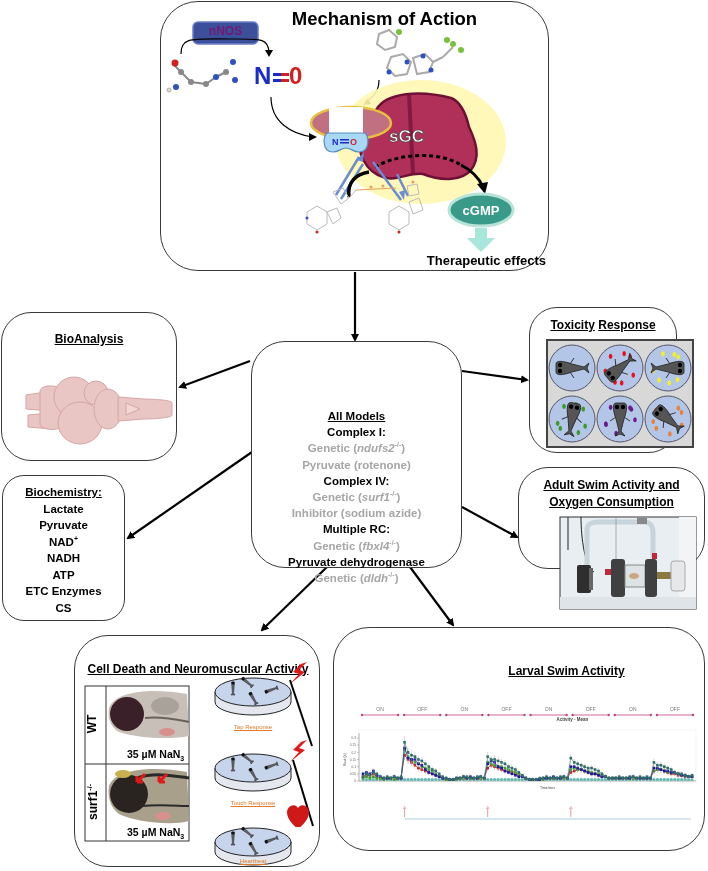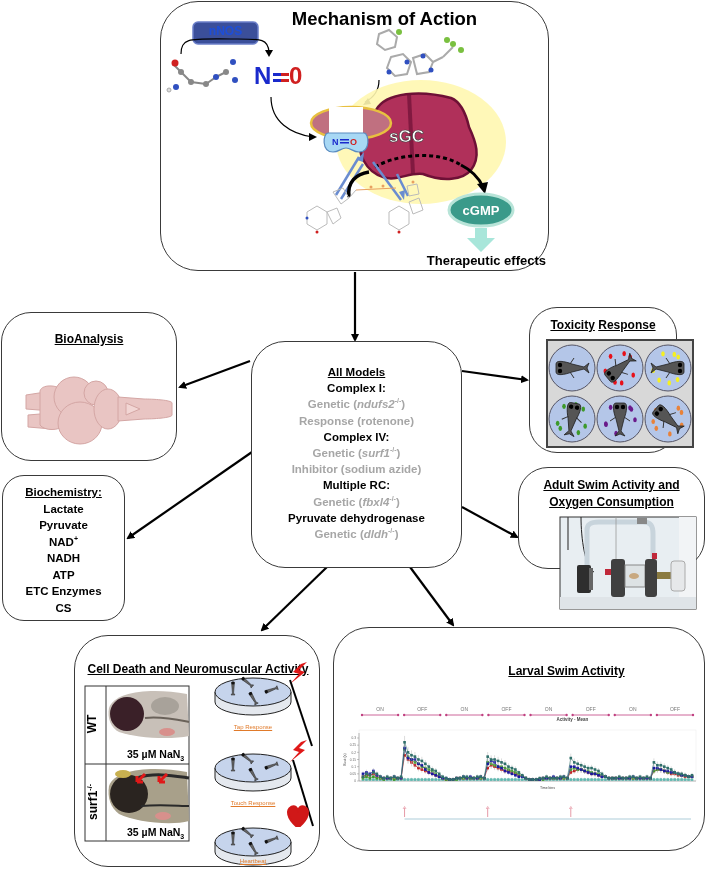--- a/index.html
+++ b/index.html
@@ -131,29 +131,29 @@
       <circle cx="252" cy="180" r="1.5" fill="#e8a060" stroke="none"></circle>
       <circle cx="238" cy="230" r="1.5" fill="#d02020" stroke="none"></circle>
     </g>
 
     <ellipse cx="320" cy="208" rx="32" ry="16" fill="#3a9a8a" stroke="#b8e4d8" stroke-width="3"></ellipse>
     <text x="320" y="213" text-anchor="middle" font-family="Liberation Sans, sans-serif" font-size="13" font-weight="bold" fill="#fff">cGMP</text>
 
     <path d="M314,226 L326,226 L326,236 L334,236 L320,250 L306,236 L314,236 z" fill="#a8e6da"></path>
     <text x="385" y="263" text-anchor="end" font-family="Liberation Sans, sans-serif" font-size="13" font-weight="bold" fill="#000">Therapeutic effects</text>
   </svg>
-  <div style="position:absolute;left:32px;top:22px;width:65px;text-align:center;color:#1d4ed8;font-weight:bold;font-size:12px;">nNOS</div>
+  <div style="position:absolute;left:32px;top:22px;width:65px;text-align:center;color:#701a75;font-weight:bold;font-size:12px;">nNOS</div>
 </div>
 
 <div class="box" style="left:251px;top:341px;width:211px;height:227px;border-radius:34px;">
   <div class="center-text" id="models-list" style="position:absolute;left:0;right:0;top:22px;">
-    <div style="text-decoration:underline;">All Models</div>
+    <div style="text-decoration:underline;margin-top:44px;">All Models</div>
   <div>Complex I:</div>
       <div class="gray"><span>Genetic (</span><span class="ital">ndufs2</span><sup>-/-</sup><span>)</span></div>
-      <div class="gray">Response (rotenone)</div>
+      <div class="gray">Pyruvate (rotenone)</div>
       <div>Complex IV:</div>
       <div class="gray"><span>Genetic (</span><span class="ital">surf1</span><sup>-/-</sup><span>)</span></div>
       <div class="gray">Inhibitor (sodium azide)</div>
       <div>Multiple RC:</div>
       <div class="gray"><span>Genetic (</span><span class="ital">fbxl4</span><sup>-/-</sup><span>)</span></div>
       <div>Pyruvate dehydrogenase</div>
       <div class="gray"><span>Genetic (</span><span class="ital">dldh</span><sup>-/-</sup><span>)</span></div>
     </div>
 </div>
 

